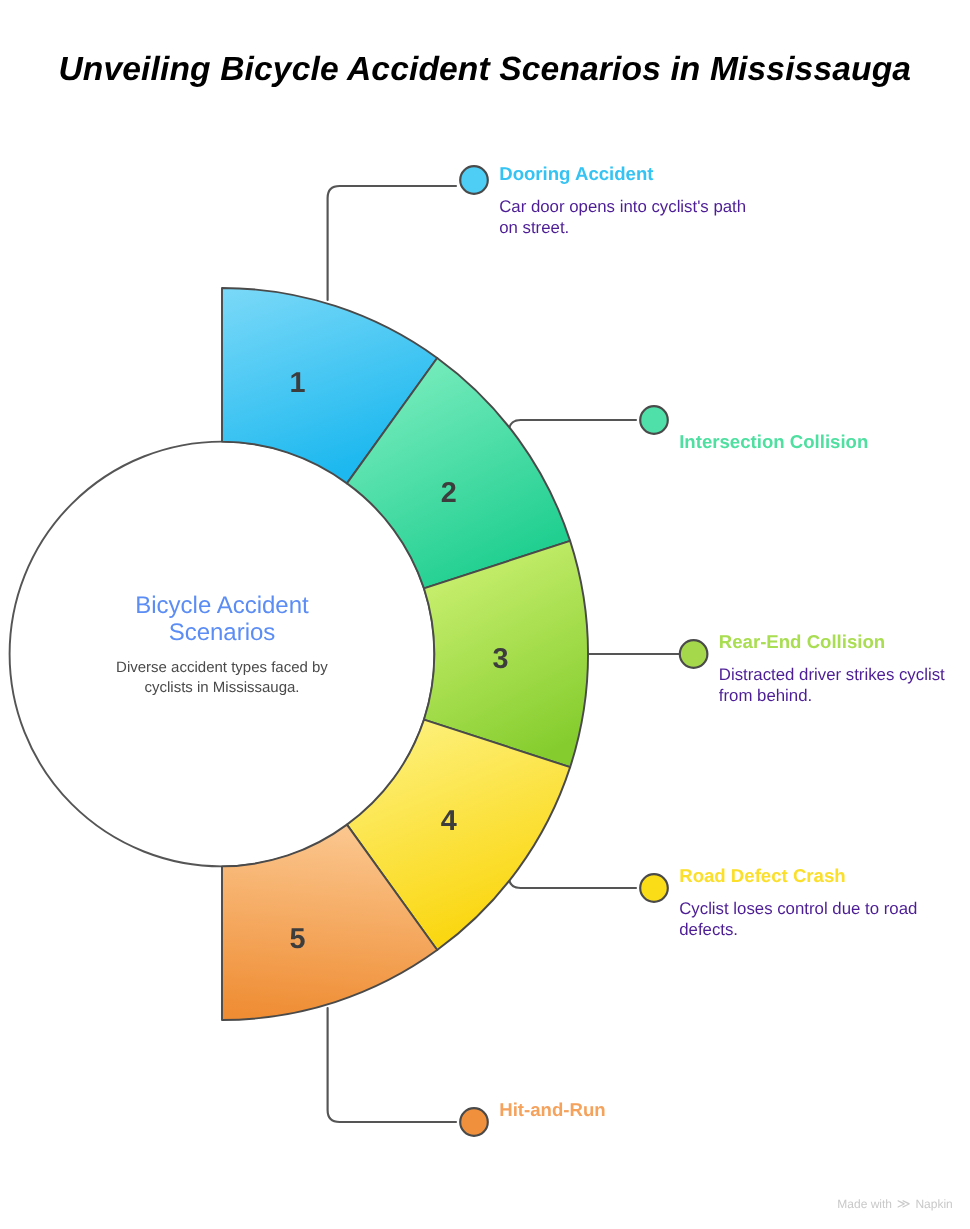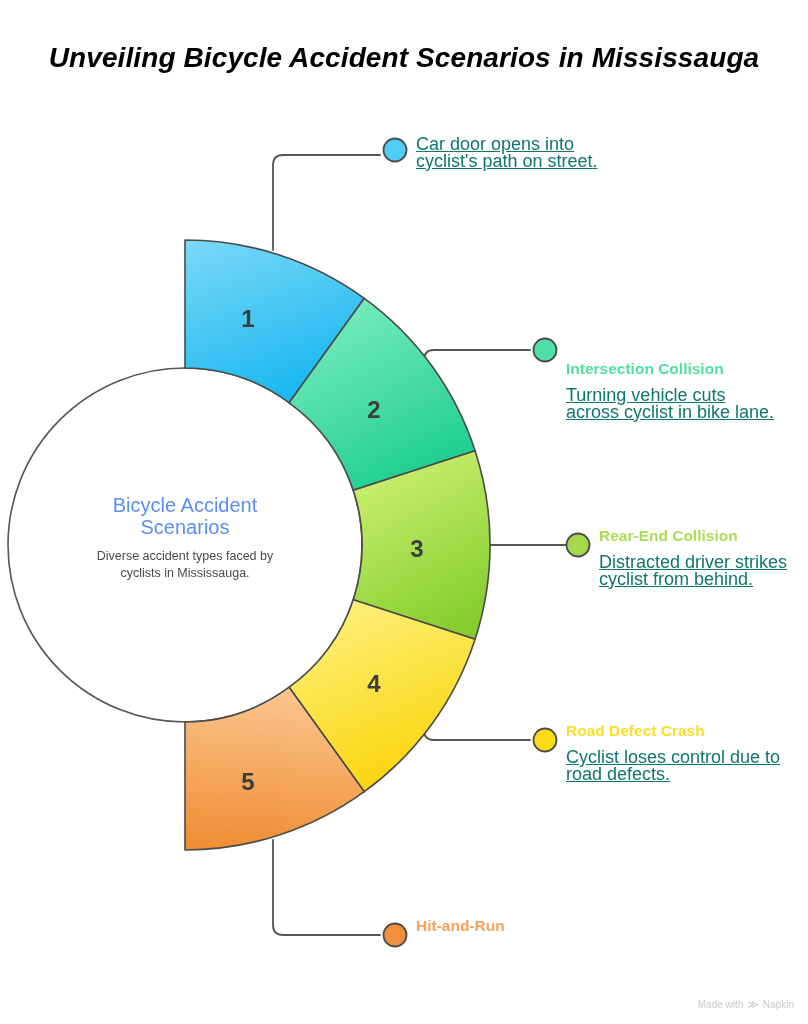--- a/index.html
+++ b/index.html
@@ -57,25 +57,24 @@
     position:absolute;
     width:215px;
   }
   .label-title{
     font-size:15.5px;
     font-weight:bold;
     line-height:20px;
     margin:0 0 8px 0;
   }
   .label-desc{
-    font-size:18px;
-    color:#0f766e;
+    font-size:14px;
+    color:#4c1d95;
     line-height:16.5px;
     margin:0;
-    text-decoration:underline;
   }
   #watermark{
     position:absolute;
     right:14px;
     bottom:14px;
     font-size:10px;
     color:#c9c9c9;
     display:flex;
     align-items:center;
     gap:4px;
@@ -148,26 +147,26 @@
   <circle cx="545" cy="350" r="11.5" fill="#4ee0a8" stroke="#4a4a4a" stroke-width="1.8"></circle>
   <circle cx="578" cy="545" r="11.5" fill="#a5d84a" stroke="#4a4a4a" stroke-width="1.8"></circle>
   <circle cx="545" cy="740" r="11.5" fill="#fbdd17" stroke="#4a4a4a" stroke-width="1.8"></circle>
   <circle cx="395" cy="935" r="11.5" fill="#f0903c" stroke="#4a4a4a" stroke-width="1.8"></circle>
 </svg>
 
 <div class="center-title">Bicycle Accident Scenarios</div>
 <div class="center-desc">Diverse accident types faced by cyclists in Mississauga.</div>
 
 <div class="label-block" style="left:416px; top:136px;">
+  <p class="label-title" style="color:#35c3f3;">Dooring Accident</p>
   <p class="label-desc">Car door opens into cyclist's path on street.</p>
 </div>
 
 <div class="label-block" style="left:566px; top:331px;margin-top:28px;">
   <p class="label-title" style="color:#4fdfa0;">Intersection Collision</p>
-  <p class="label-desc">Turning vehicle cuts across cyclist in bike lane.</p>
 </div>
 
 <div class="label-block" style="left:599px; top:526px;">
   <p class="label-title" style="color:#a9dd52;">Rear-End Collision</p>
   <p class="label-desc">Distracted driver strikes cyclist from behind.</p>
 </div>
 
 <div class="label-block" style="left:566px; top:721px;">
   <p class="label-title" style="color:#fbdf2a;">Road Defect Crash</p>
   <p class="label-desc">Cyclist loses control due to road defects.</p>

